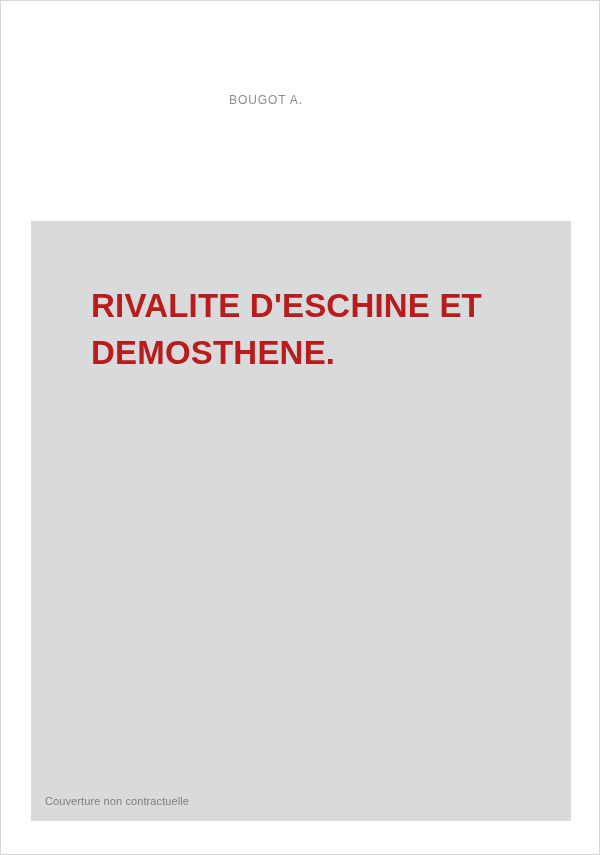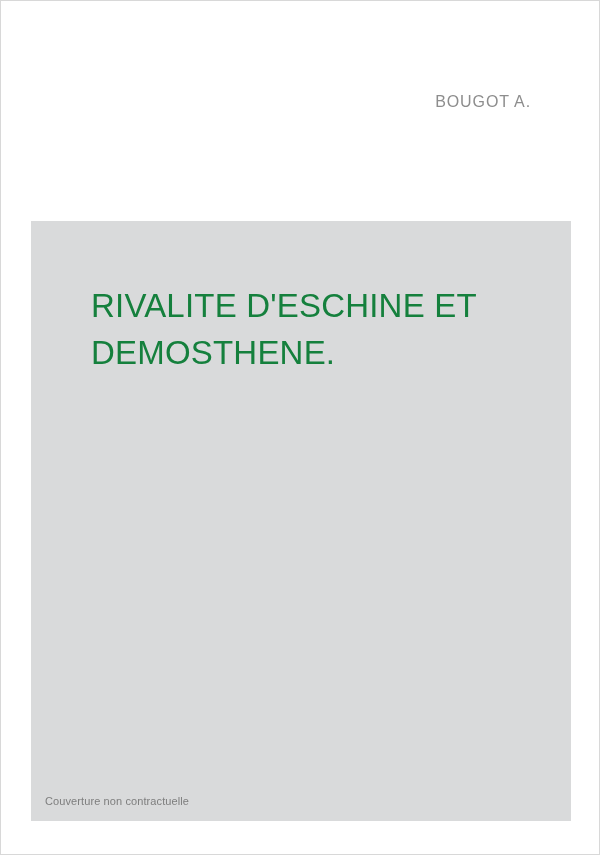--- a/index.html
+++ b/index.html
@@ -17,43 +17,43 @@
     background: #ffffff;
     box-sizing: border-box;
     border: 1px solid #d8d8d8;
     overflow: hidden;
   }
   .author {
     position: absolute;
     top: 92px;
     left: 0;
     width: 530px;
-    text-align: right;
-    font-size: 16px;
+    text-align: center;
+    font-size: 12px;
     letter-spacing: 0.9px;
     color: #8d8d8d;
     font-weight: 400;
   }
   .cover-block {
     position: absolute;
     left: 30px;
     top: 220px;
     width: 540px;
     height: 600px;
     background: #d9dadb;
   }
   .title {
     position: absolute;
     left: 60px;
     top: 62px;
     width: 430px;
     font-size: 33px;
     line-height: 1.42;
-    color: #15803d;
-    font-weight: 400;
+    color: #b91c1c;
+    font-weight: 700;
     letter-spacing: 0.2px;
   }
   .disclaimer {
     position: absolute;
     left: 14px;
     bottom: 14px;
     font-size: 11px;
     color: #7e7e7e;
     letter-spacing: 0.1px;
     text-align: center;

